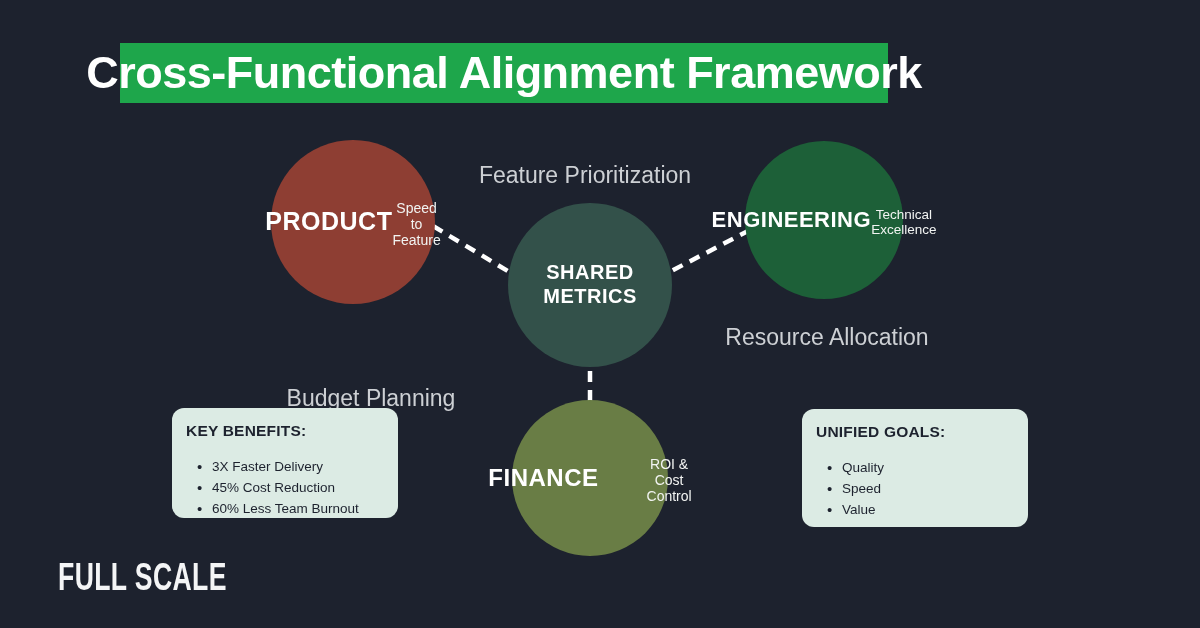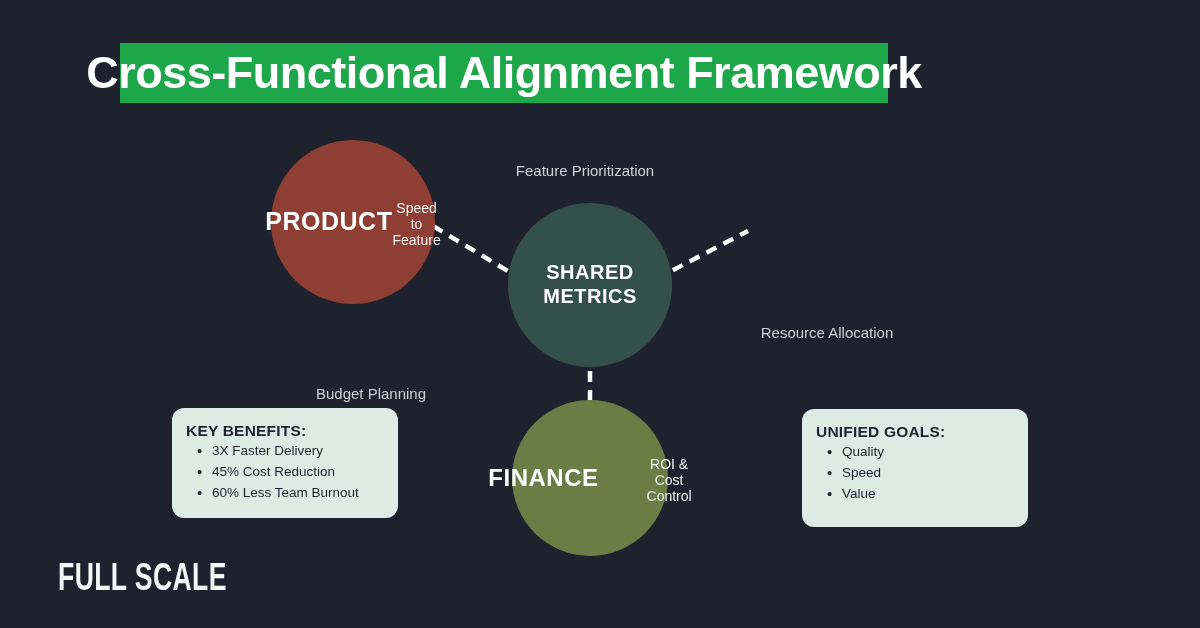--- a/index.html
+++ b/index.html
@@ -82,21 +82,21 @@
     left: 512px; top: 400px; width: 156px; height: 156px;
     background: var(--finance, #697d45);
     gap: 48px;
   }
   .node-finance .main { font-size: 24px; }
 
   
   .edge-label {
     position: absolute;
     color: var(--label_gray, #cdd0d4);
-    font-size: 15px;
+    font-size: 23px;
     white-space: nowrap;
     transform: translateX(-50%);
   }
   .label-feature  { left: 585px; top: 162px; }
   .label-budget   { left: 371px; top: 344px; margin-top: 41px; }
   .label-resource { left: 827px; top: 324px; }
 
   
   .info-box {
     position: absolute;
@@ -105,21 +105,21 @@
     border-radius: 12px;
     color: var(--box_text, #1d222e);
     padding: 14px 16px 14px 14px;
   }
   .box-benefits { left: 172px; top: 408px; height: 110px; }
   .box-goals    { left: 802px; top: 409px; height: 118px; }
   .info-box .box-title {
     font-size: 15.5px;
     font-weight: bold;
     letter-spacing: 0.2px;
-    margin-bottom: 0;
+    margin-bottom: 16px;
   }
   .info-box ul { list-style: none; }
   .info-box li {
     position: relative;
     font-size: 13.5px;
     line-height: 21px;
     padding-left: 26px;
   }
   .info-box li::before {
     content: "•";
@@ -154,20 +154,24 @@
     <line x1="433" y1="226" x2="521" y2="279"></line>
     <line x1="656" y1="279" x2="748" y2="231"></line>
     <line x1="590" y1="352" x2="590" y2="420"></line>
   </svg>
 
   <div class="node node-product">
     <div class="main">PRODUCT</div>
     <div class="sub">Speed to Feature</div>
   </div>
 
+  <div class="node node-engineering">
+    <div class="main">ENGINEERING</div>
+    <div class="sub">Technical Excellence</div>
+  </div>
 
   <div class="node node-shared">
     <div class="main">
       <div>SHARED</div>
       <div>METRICS</div>
     </div>
   </div>
 
   <div class="node node-finance">
     <div class="main">FINANCE</div>

